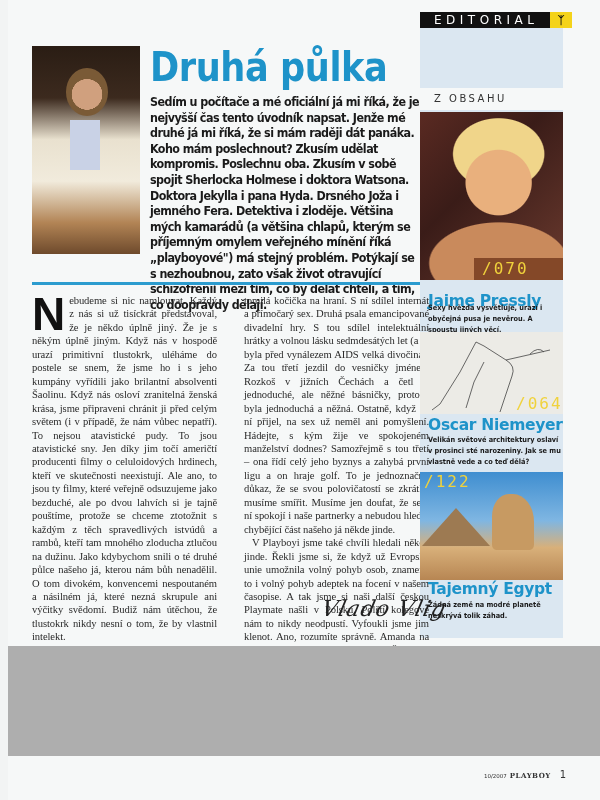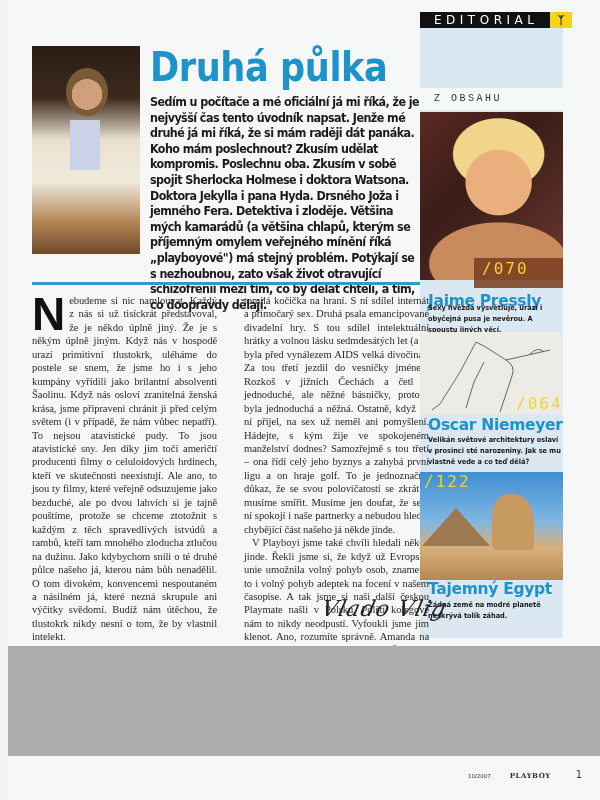--- a/index.html
+++ b/index.html
@@ -6,21 +6,21 @@
   html, body { width: 600px; height: 800px; overflow: hidden; background: #f2f4f4; }
   body { position: relative; font-family: "DejaVu Sans", sans-serif; color: #1a1a1a; }
 
   .page { position: absolute; left: 8px; top: 0; width: 592px; height: 800px; background: #f6f8f8; }
 
   
   .editorial-bar { position: absolute; left: 420px; top: 12px; width: 152px; height: 16px; background: #111; display: flex; align-items: center; }
   .editorial-bar .label { color: #fff; font-family: "DejaVu Sans", sans-serif; font-size: 12px; letter-spacing: 4.5px; padding-left: 14px; flex: 1; }
   .editorial-bar .bunny { width: 22px; height: 16px; background: #f4d31a; color: #111; font-size: 11px; font-weight: bold; display: flex; align-items: center; justify-content: center; }
   .right-col-bg { position: absolute; left: 420px; top: 28px; width: 143px; height: 610px; background: #dbe7f1; }
-  .z-obsahu { position: absolute; left: 420px; top: 88px; width: 143px; height: 22px; background: #f6f8f8; font-size: 10px; letter-spacing: 2.5px; color: #333; padding-left: 14px; line-height: 22px; font-family: Liberation Mono, monospace; }
+  .z-obsahu { position: absolute; left: 420px; top: 88px; width: 143px; height: 22px; background: #f6f8f8; font-size: 10px; letter-spacing: 2.5px; color: #333; padding-left: 14px; line-height: 22px; }
 
   
   .portrait { position: absolute; left: 32px; top: 46px; width: 108px; height: 208px; background: linear-gradient(180deg, #2a1d14 0%, #3c2a1e 25%, #e9e1cf 45%, #f1ebdc 65%, #b28455 85%, #6e4a2c 100%); overflow: hidden; }
   .portrait .head { position: absolute; left: 34px; top: 22px; width: 42px; height: 48px; border-radius: 50%; background: radial-gradient(circle at 50% 55%, #d0a07e 0 45%, #7a5a36 46% 100%); }
   .portrait .shirt { position: absolute; left: 38px; top: 74px; width: 30px; height: 50px; background: #c9d2e6; }
 
   
   .title { position: absolute; left: 150px; top: 44px; font-family: "DejaVu Sans", sans-serif; font-weight: bold; font-size: 40px; color: #1e93c9; letter-spacing: -0.5px; transform: scaleX(0.88); transform-origin: left top; }
   .lead { position: absolute; left: 150px; top: 94px; width: 270px; font-family: "DejaVu Sans Condensed", "DejaVu Sans", sans-serif; font-weight: bold; font-size: 12.4px; line-height: 15.6px; color: #1a1a1a; letter-spacing: -0.55px; }
   .divider { position: absolute; left: 32px; top: 282px; width: 388px; height: 3px; background: #2c9ccf; }
@@ -35,33 +35,33 @@
   .signature { position: absolute; left: 322px; top: 596px; font-family: "DejaVu Serif", serif; font-style: italic; font-size: 22px; color: #222; transform: skewX(-12deg); letter-spacing: 1px; }
 
   
   .item-img { position: absolute; left: 420px; width: 143px; overflow: hidden; }
   .img-pressly { top: 112px; height: 168px; background: radial-gradient(ellipse 38% 32% at 55% 42%, #e9b07d 0 60%, transparent 62%), radial-gradient(ellipse 45% 30% at 55% 25%, #f0d58a 0 70%, transparent 72%), radial-gradient(ellipse 60% 30% at 55% 90%, #c98a5c 0 80%, transparent 82%), linear-gradient(135deg, #5a2a22, #3a1c18 40%, #6b3a2e); }
   .img-sketch { top: 332px; height: 82px; background: #ecebe6; }
   .img-egypt { top: 472px; height: 108px; background: linear-gradient(180deg, #3f8ed0 0%, #7fb6e2 45%, #d8b07a 70%, #b78653 100%); }
   .img-egypt .pyramid { position: absolute; left: 2px; top: 36px; width: 0; height: 0; border-left: 34px solid transparent; border-right: 34px solid transparent; border-bottom: 38px solid #9d7a52; }
   .img-egypt .sphinx { position: absolute; left: 72px; top: 22px; width: 42px; height: 56px; background: #c79a62; border-radius: 40% 50% 10% 10%; }
   .num-tag { position: absolute; font-family: "DejaVu Sans Mono", monospace; font-size: 15px; color: #f0d23c; letter-spacing: 2px; }
-  .num-070 { left: 474px; top: 258px; width: 89px; height: 30px; background: rgba(120,60,30,0.85); padding-left: 8px; line-height: 22px; font-size: 16px; }
+  .num-070 { left: 474px; top: 258px; width: 89px; height: 22px; background: rgba(120,60,30,0.85); padding-left: 8px; line-height: 22px; font-size: 16px; }
   .num-064 { left: 506px; top: 394px; font-size: 16px; margin-left: 10px; }
   .num-122 { left: 424px; top: 472px; font-size: 16px; }
 
   .item-title { position: absolute; left: 428px; font-family: "DejaVu Sans", sans-serif; font-weight: bold; font-size: 15.5px; color: #1e93c9; letter-spacing: -0.3px; }
   .item-desc { position: absolute; left: 428px; width: 134px; font-family: "DejaVu Sans Condensed", "DejaVu Sans", sans-serif; font-weight: bold; font-size: 7.3px; line-height: 11px; color: #1a1a1a; }
   .t-pressly { top: 292px; text-align: center; } .d-pressly { top: 302px; }
   .t-niemeyer { top: 416px; } .d-niemeyer { top: 434px; }
   .t-egypt { top: 580px; } .d-egypt { top: 599px; }
 
   
   .gray-band { position: absolute; left: 8px; top: 646px; width: 592px; height: 110px; background: #aeaeae; }
-  .footer { position: absolute; left: 468px; top: 769px; font-size: 8px; color: #333; display: flex; align-items: baseline; gap: 19px; }
+  .footer { position: absolute; left: 484px; top: 769px; font-size: 8px; color: #333; display: flex; align-items: baseline; gap: 3px; }
   .footer .issue { font-size: 5.5px; }
   .footer .brand { font-family: "DejaVu Serif", serif; font-weight: bold; font-size: 7px; letter-spacing: 0.5px; }
   .footer .page-num { font-size: 10px; margin-left: 6px; }
 </style>
 </head>
 <body>
 
 <div class="page"></div>
 
 <div class="right-col-bg"></div>

